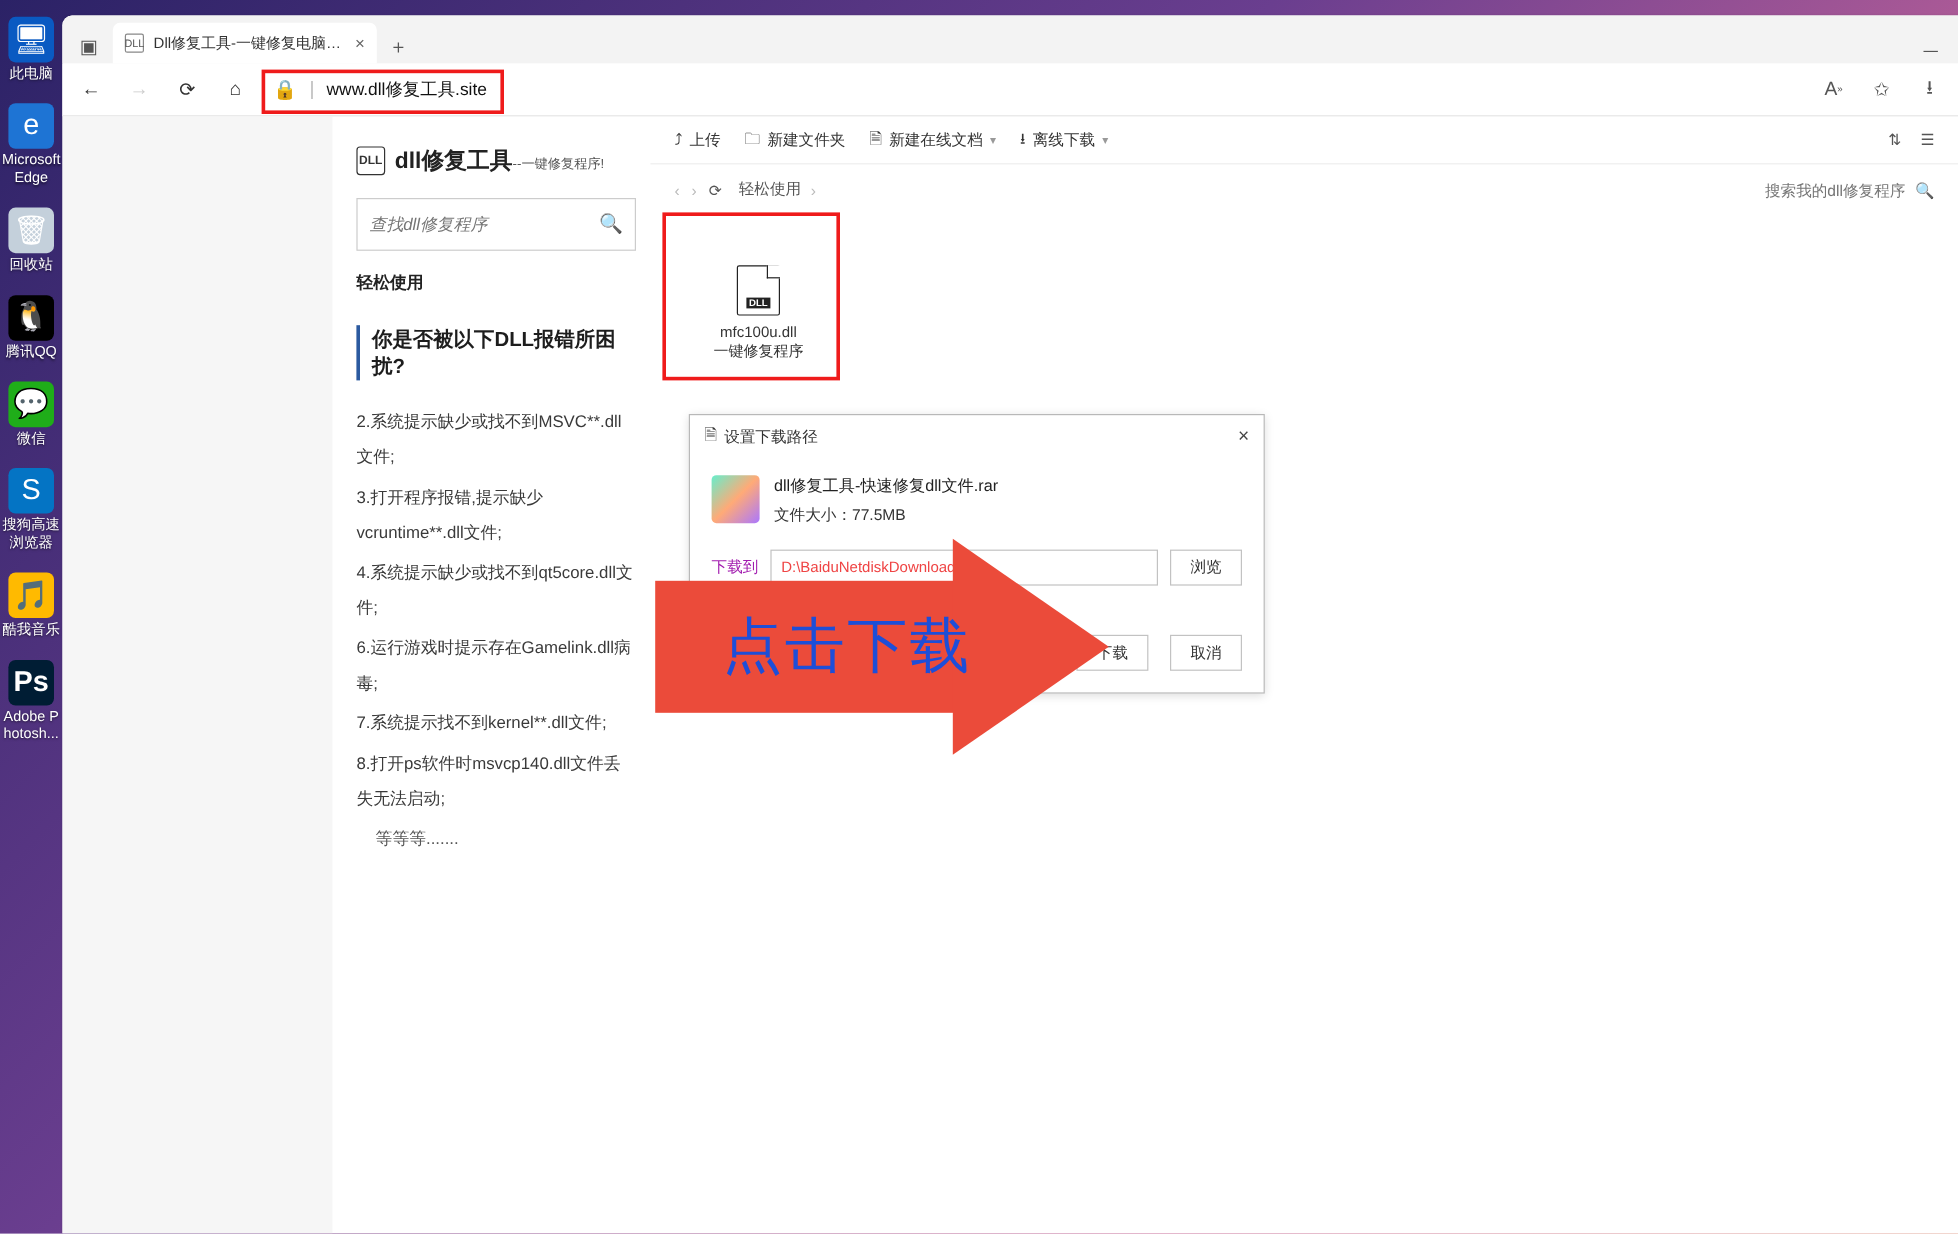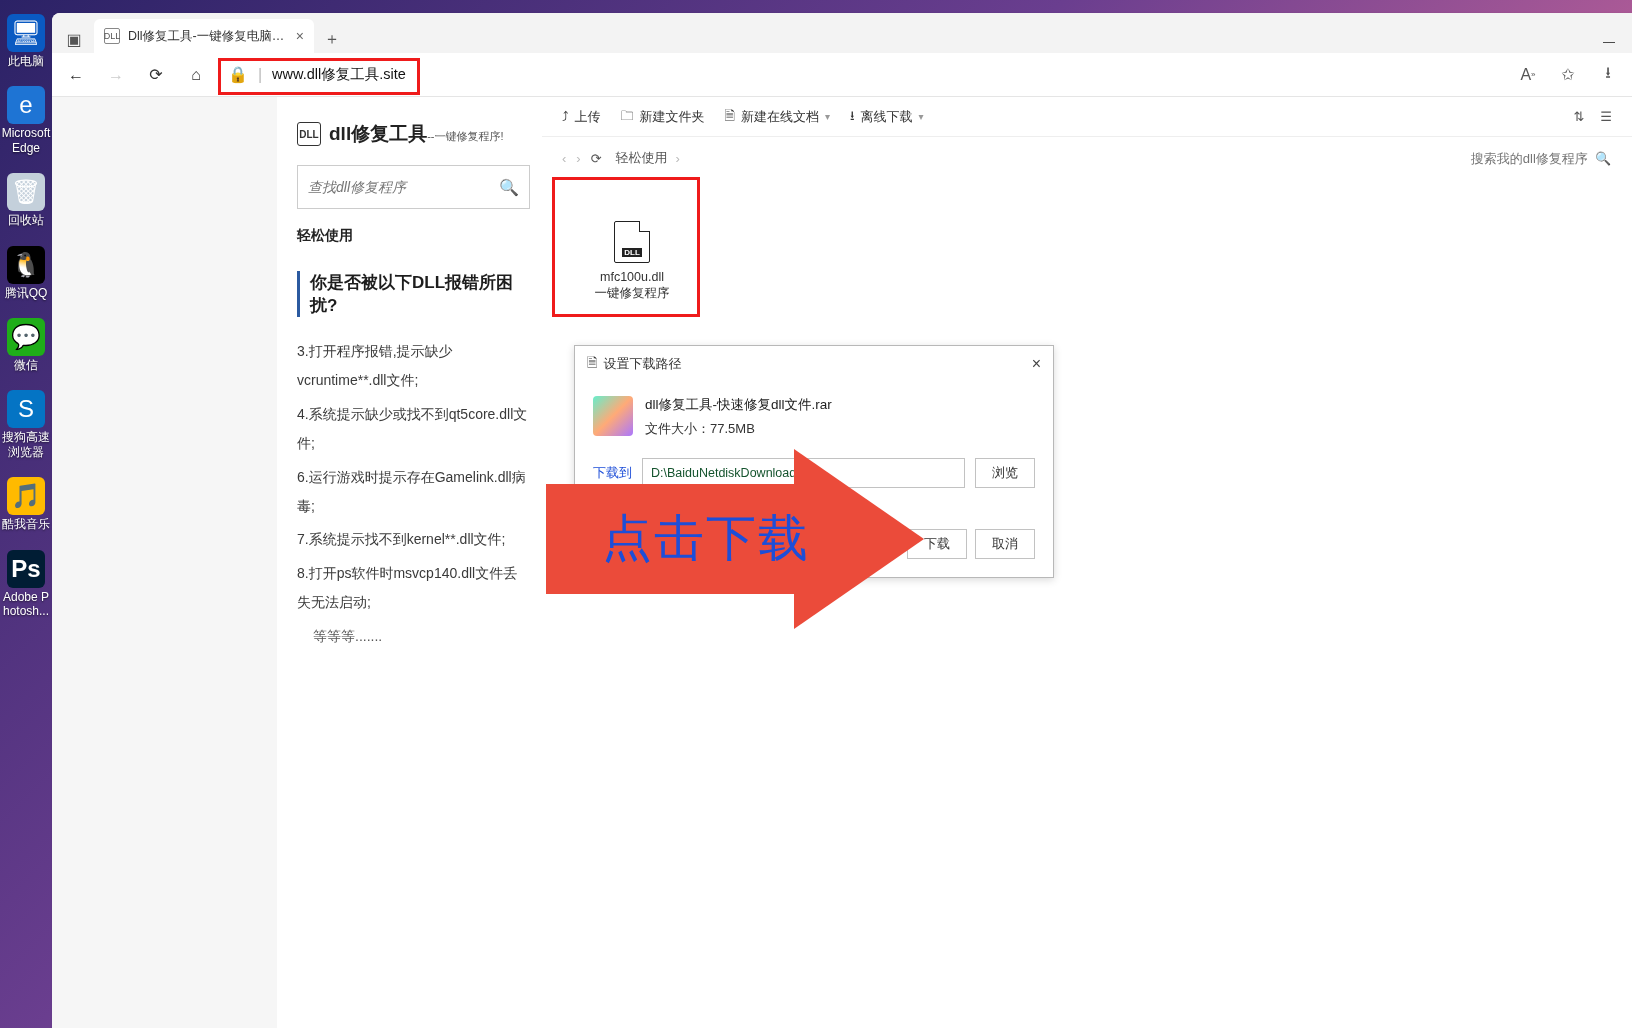--- a/index.html
+++ b/index.html
@@ -77,25 +77,25 @@
   
   .dialog { position:absolute; left:32px; top:248px; width:480px; background:#fff; border:1px solid #b8b8b8; box-shadow:0 2px 8px rgba(0,0,0,.15); }
   .dlg-title { height:36px; display:flex; align-items:center; padding:0 12px; font-size:13px; color:#333; border-bottom:0; }
   .dlg-title .x { margin-left:auto; font-size:16px; color:#444; cursor:pointer; }
   .dlg-body { padding:14px 18px 4px 18px; }
   .dlg-row1{display:flex;gap:12px;align-items:flex-start;margin-bottom:20px;}
   .dlg-thumb{width:40px;height:40px;background:linear-gradient(135deg,#6ec,#fa7,#a7f);border-radius:4px;}
   .dlg-fileinfo .fn{font-size:13.5px;color:#222;margin-bottom:6px;}
   .dlg-fileinfo .fs{font-size:13px;color:#333;}
   .dlg-path{display:flex;align-items:center;gap:10px;margin-bottom:10px;}
-  .dlg-path .lbl{font-size:13px;color:#1d4ed8;}
-  .dlg-path input{flex:1;height:30px;border:1px solid #c2c2c2;padding:0 8px;font-size:12.5px;color:#14532d;}
+  .dlg-path .lbl{font-size:13px;color:#a21caf;}
+  .dlg-path input{flex:1;height:30px;border:1px solid #c2c2c2;padding:0 8px;font-size:12.5px;color:#ef4444;}
   .btn{height:30px;padding:0 16px;border:1px solid #c2c2c2;background:#fff;font-size:13px;color:#333;cursor:pointer;display:flex;align-items:center;justify-content:center;min-width:56px;}
   .dlg-free{font-size:12.5px;color:#888;padding-left:48px;margin-bottom:14px;}
-  .dlg-actions{display:flex;justify-content:flex-end;gap:8px;padding-bottom:14px;}
+  .dlg-actions{display:flex;justify-content:flex-end;gap:18px;padding-bottom:14px;}
 
   
   .arrow { position:absolute; left:4px; top:352px; width:380px; height:180px; pointer-events:none; }
   .arrow-body{position:absolute;left:0;top:35px;width:250px;height:110px;background:#eb4b3a;}
   .arrow-head{position:absolute;left:248px;top:0;width:0;height:0;border-top:90px solid transparent;border-bottom:90px solid transparent;border-left:130px solid #eb4b3a;}
   .arrow-text{position:absolute;left:56px;top:56px;font-size:50px;color:#1d4ed8;letter-spacing:2px;font-weight:400;}
 
   .disabled{color:#ccc;}
 
 </style>
@@ -182,20 +182,21 @@
           <span class="title">dll修复工具</span><span class="sub">--一键修复程序!</span>
         </div>
       </div>
       <div class="searchbox">
         <input placeholder="查找dll修复程序" style="">
         <span class="sicon">🔍</span>
       </div>
       <div class="section-title">轻松使用</div>
       <div class="left-heading">你是否被以下DLL报错所困扰?</div>
       <div class="issue-list" id="issues">
+          <p>2.系统提示缺少或找不到MSVC**.dll文件;</p>
           <p>3.打开程序报错,提示缺少vcruntime**.dll文件;</p>
           <p>4.系统提示缺少或找不到qt5core.dll文件;</p>
           <p>6.运行游戏时提示存在Gamelink.dll病毒;</p>
           <p>7.系统提示找不到kernel**.dll文件;</p>
           <p>8.打开ps软件时msvcp140.dll文件丢失无法启动;</p>
         </div>
       <div class="etc">等等等.......</div>
     </div>
 
     <div class="maincol">

